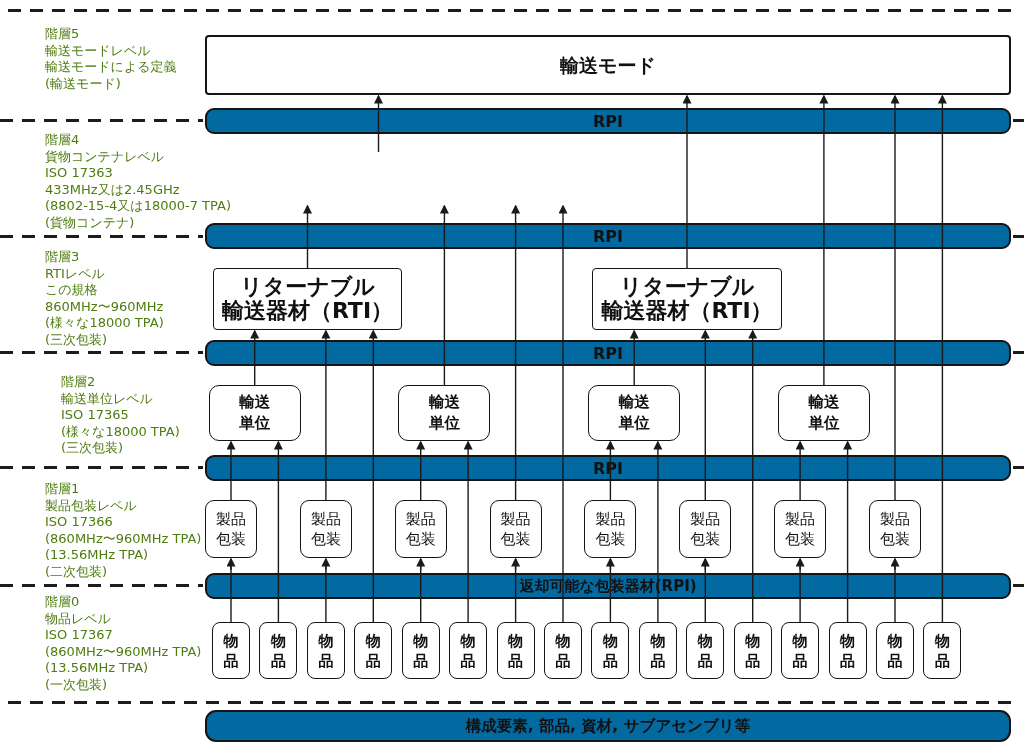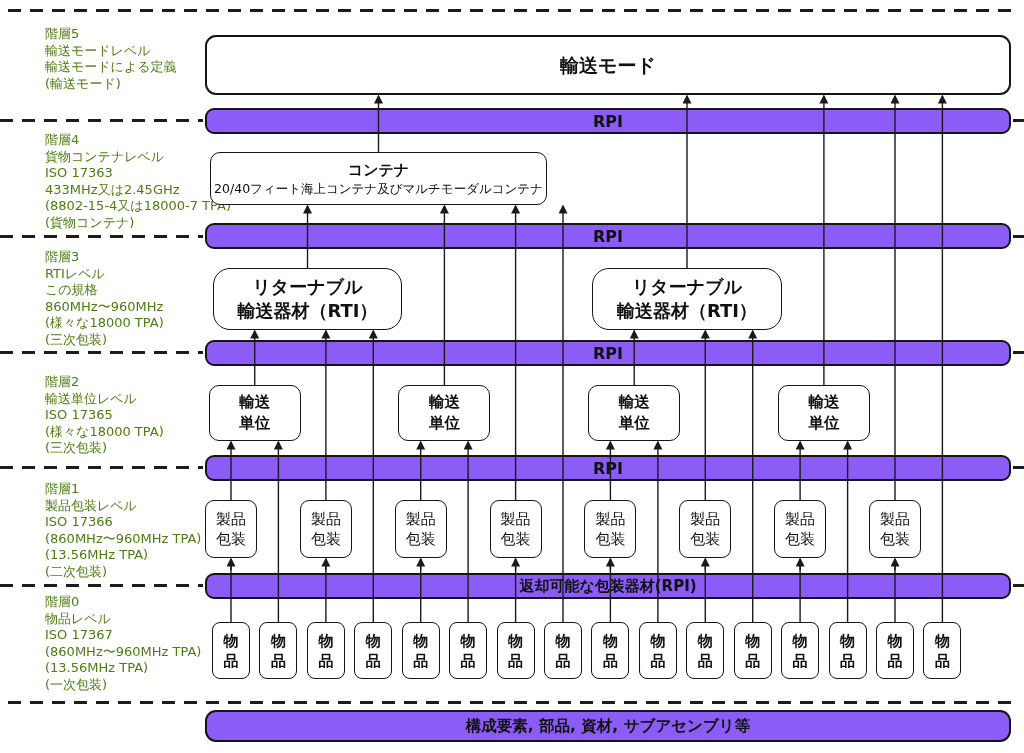--- a/index.html
+++ b/index.html
@@ -5,33 +5,33 @@
   html,body{margin:0;padding:0;background:#fff;}
   .stage{
     position:relative;width:1024px;height:753px;background:#fff;overflow:hidden;
     font-family:"DejaVu Sans","Liberation Sans",sans-serif;color:#111;
   }
   .dash{position:absolute;height:3px;
     background:repeating-linear-gradient(90deg,#1c1c1c 0 13px,transparent 13px 22px);}
   .lbl{position:absolute;left:45px;font-size:13px;line-height:16.5px;
     white-space:pre-line;color:#4d7c0f;letter-spacing:0;}
   .bar{position:absolute;left:205px;width:806px;height:26px;box-sizing:border-box;
-    border:2px solid #151515;border-radius:9px;background:#8b5cf6;
+    border:2px solid #151515;border-radius:9px;background:#0369a1;
     display:flex;align-items:center;justify-content:center;
     font-weight:bold;font-size:16px;}
   .box{position:absolute;box-sizing:border-box;border:1.8px solid #151515;border-radius:10px;
     background:#fff;display:flex;flex-direction:column;align-items:center;justify-content:center;
     text-align:center;white-space:pre-line;}
   .box .t{font-weight:bold;}
-  .mode{border-width:2.4px;border-radius:11px;}
+  .mode{border-width:2.4px;border-radius:4px;}
   .mode .t{font-size:19px;line-height:26px;}
   .mode .s{font-weight:bold;font-size:17px;line-height:24px;}
   .cont .t{font-size:15px;line-height:20px;}
   .cont .s{font-size:12.5px;line-height:17px;}
-  .rti{font-weight:bold;font-size:18px;line-height:24px;border-radius:17px;}
+  .rti{font-weight:bold;font-size:22px;line-height:24px;border-radius:4px;}
   .tu{font-weight:bold;font-size:15.5px;line-height:21px;}
   .pp{font-weight:normal;font-size:15px;line-height:20px;border-radius:9px;}
   .item{font-weight:bold;font-size:15px;line-height:20px;border-radius:8px;border-width:1.6px;}
   svg.wires{position:absolute;left:0;top:0;}
 </style>
 </head>
 <body>
 
 <div class="stage">
 
@@ -57,21 +57,21 @@
 ISO 17363
 433MHz又は2.45GHz
 (8802-15-4又は18000-7 TPA)
 (貨物コンテナ)</div>
   <div class="lbl" style="top:249px;">階層3
 RTIレベル
 この規格
 860MHz〜960MHz
 (様々な18000 TPA)
 (三次包装)</div>
-  <div class="lbl" style="top:374px;">階層2
+  <div class="lbl" style="top:374px;margin-left:16px;">階層2
 輸送単位レベル
 ISO 17365
 (様々な18000 TPA)
 (三次包装)</div>
   <div class="lbl" style="top:481px;">階層1
 製品包装レベル
 ISO 17366
 (860MHz〜960MHz TPA)
 (13.56MHz TPA)
 (二次包装)</div>
@@ -153,24 +153,20 @@
       <line x1="687" y1="268" x2="687" y2="96" marker-end="url(#ah)"></line>
 
       <line x1="378.5" y1="152" x2="378.5" y2="96" marker-end="url(#ah)"></line>
     </g>
   </svg>
 
   <div class="box mode" style="left:205px;top:35px;width:806px;height:60px;">
     <span class="t">輸送モード</span>
   </div>
 
-  <div class="box cont" style="left:210px;top:152px;width:337px;height:53px;">
-    <span class="t">コンテナ</span>
-    <span class="s">20/40フィート海上コンテナ及びマルチモーダルコンテナ</span>
-  </div>
 
   <div class="box rti" style="left:213px;top:268px;width:189px;height:62px;">リターナブル
 輸送器材（RTI）</div>
   <div class="box rti" style="left:592px;top:268px;width:190px;height:62px;">リターナブル
 輸送器材（RTI）</div>
 
   <div class="box tu" style="left:208.7px;top:385px;width:92px;height:56px;">輸送
 単位</div>
   <div class="box tu" style="left:398.4px;top:385px;width:92px;height:56px;">輸送
 単位</div>

